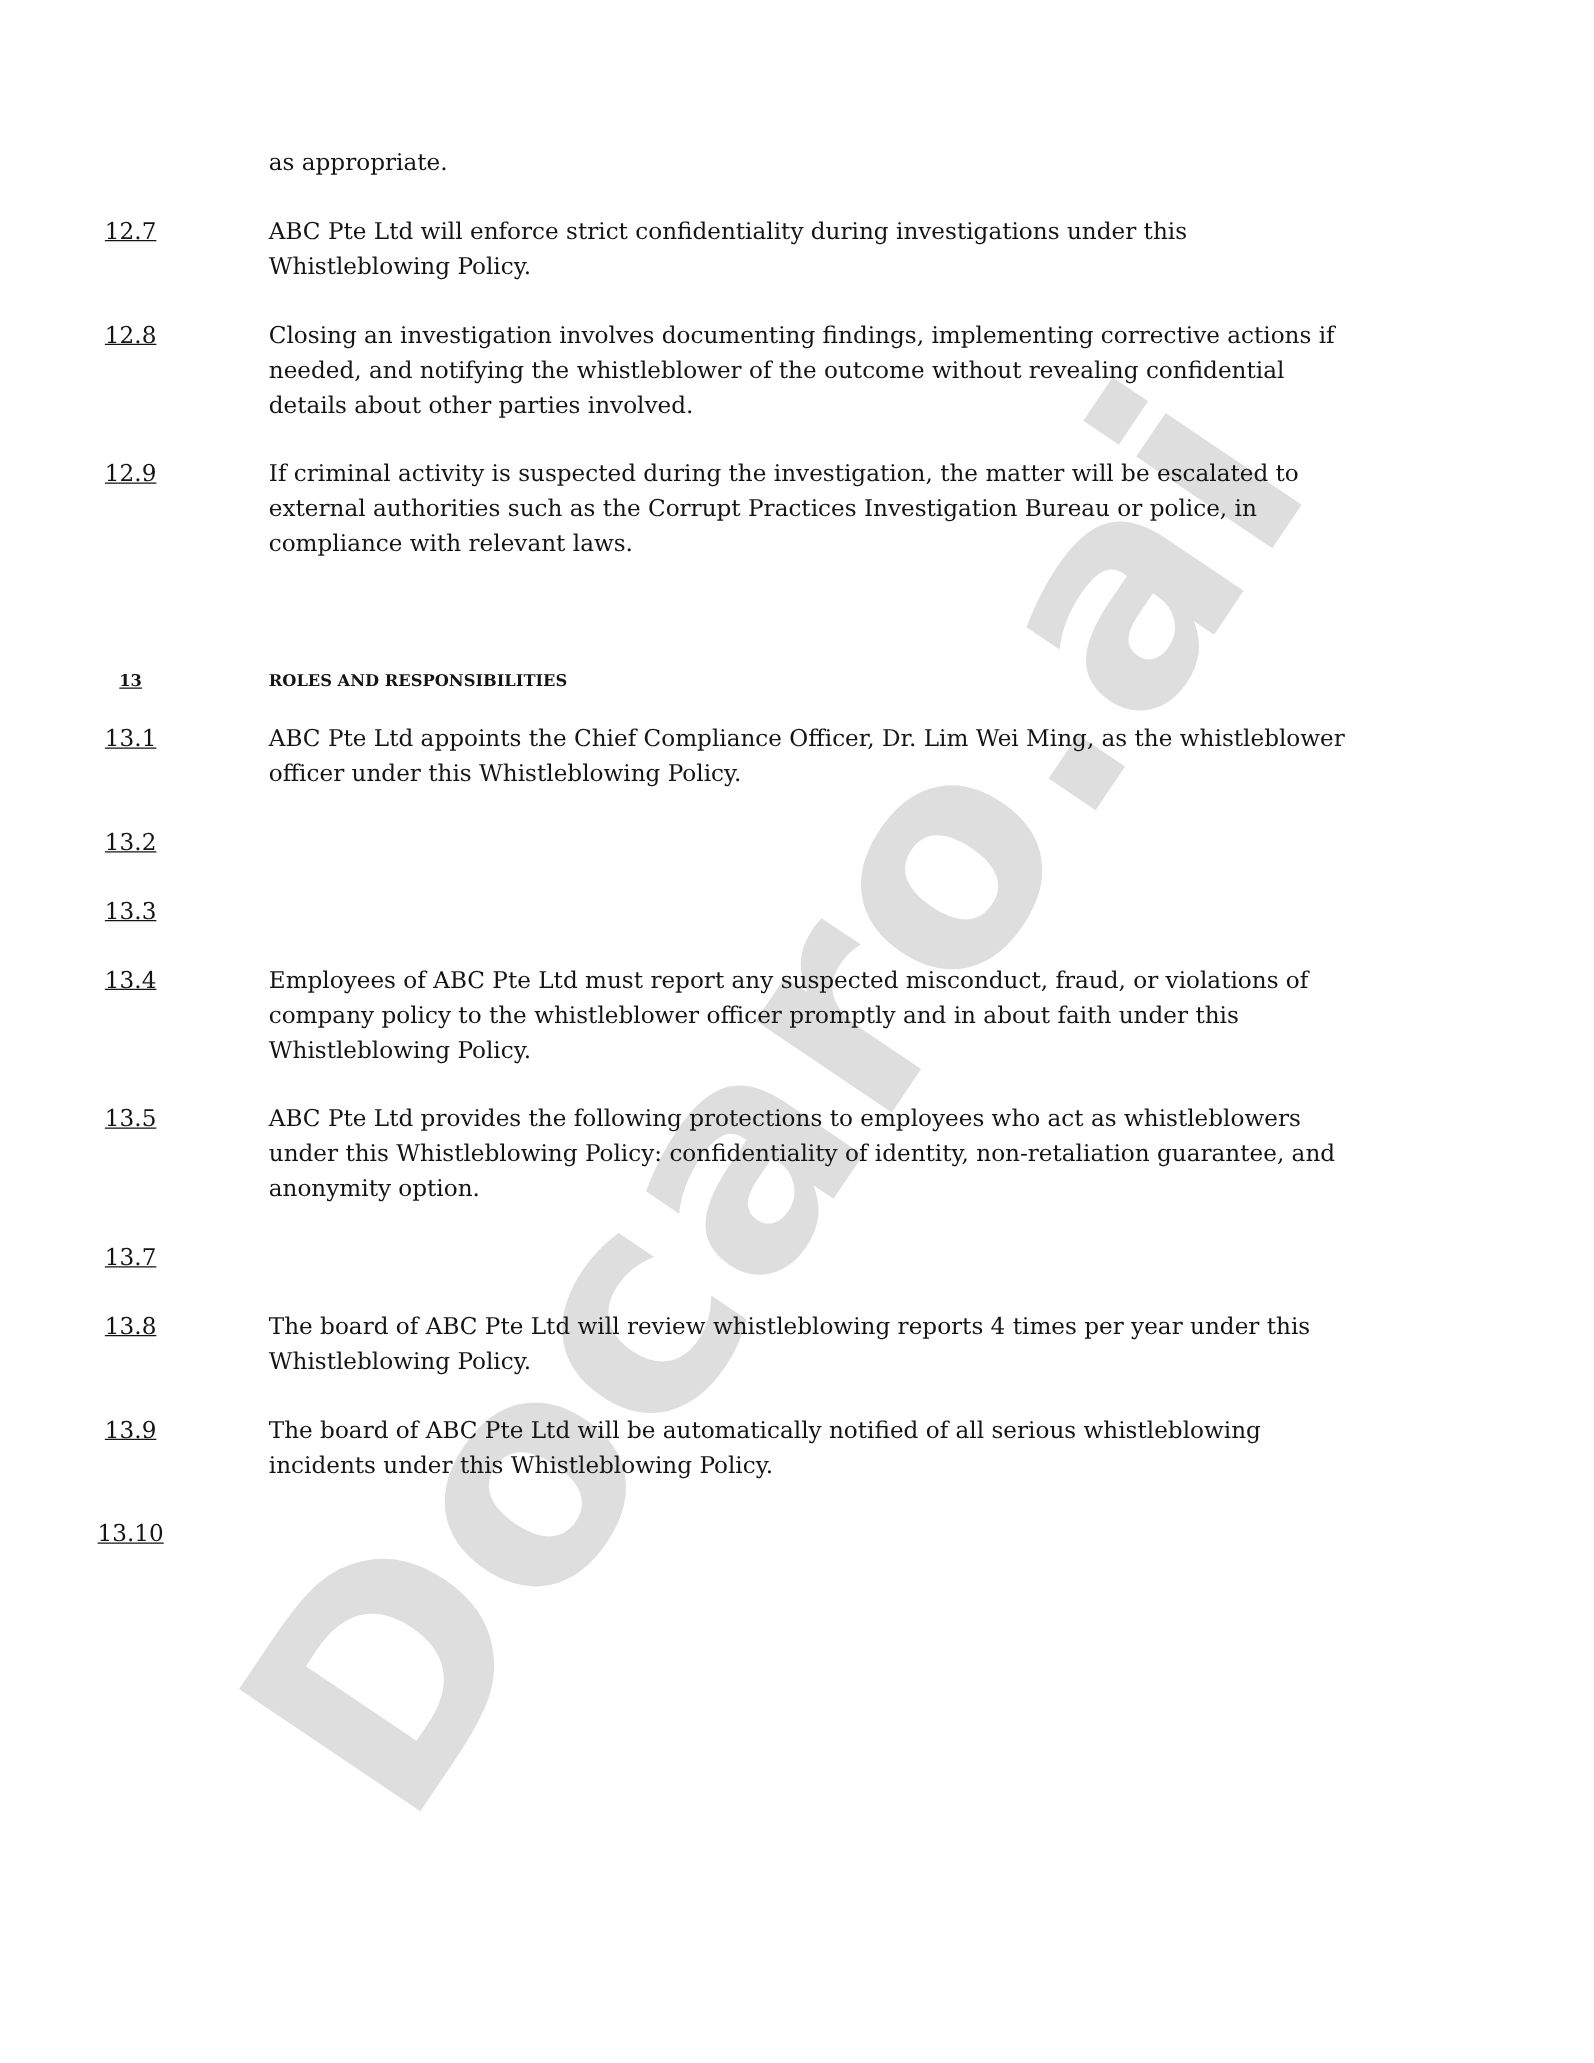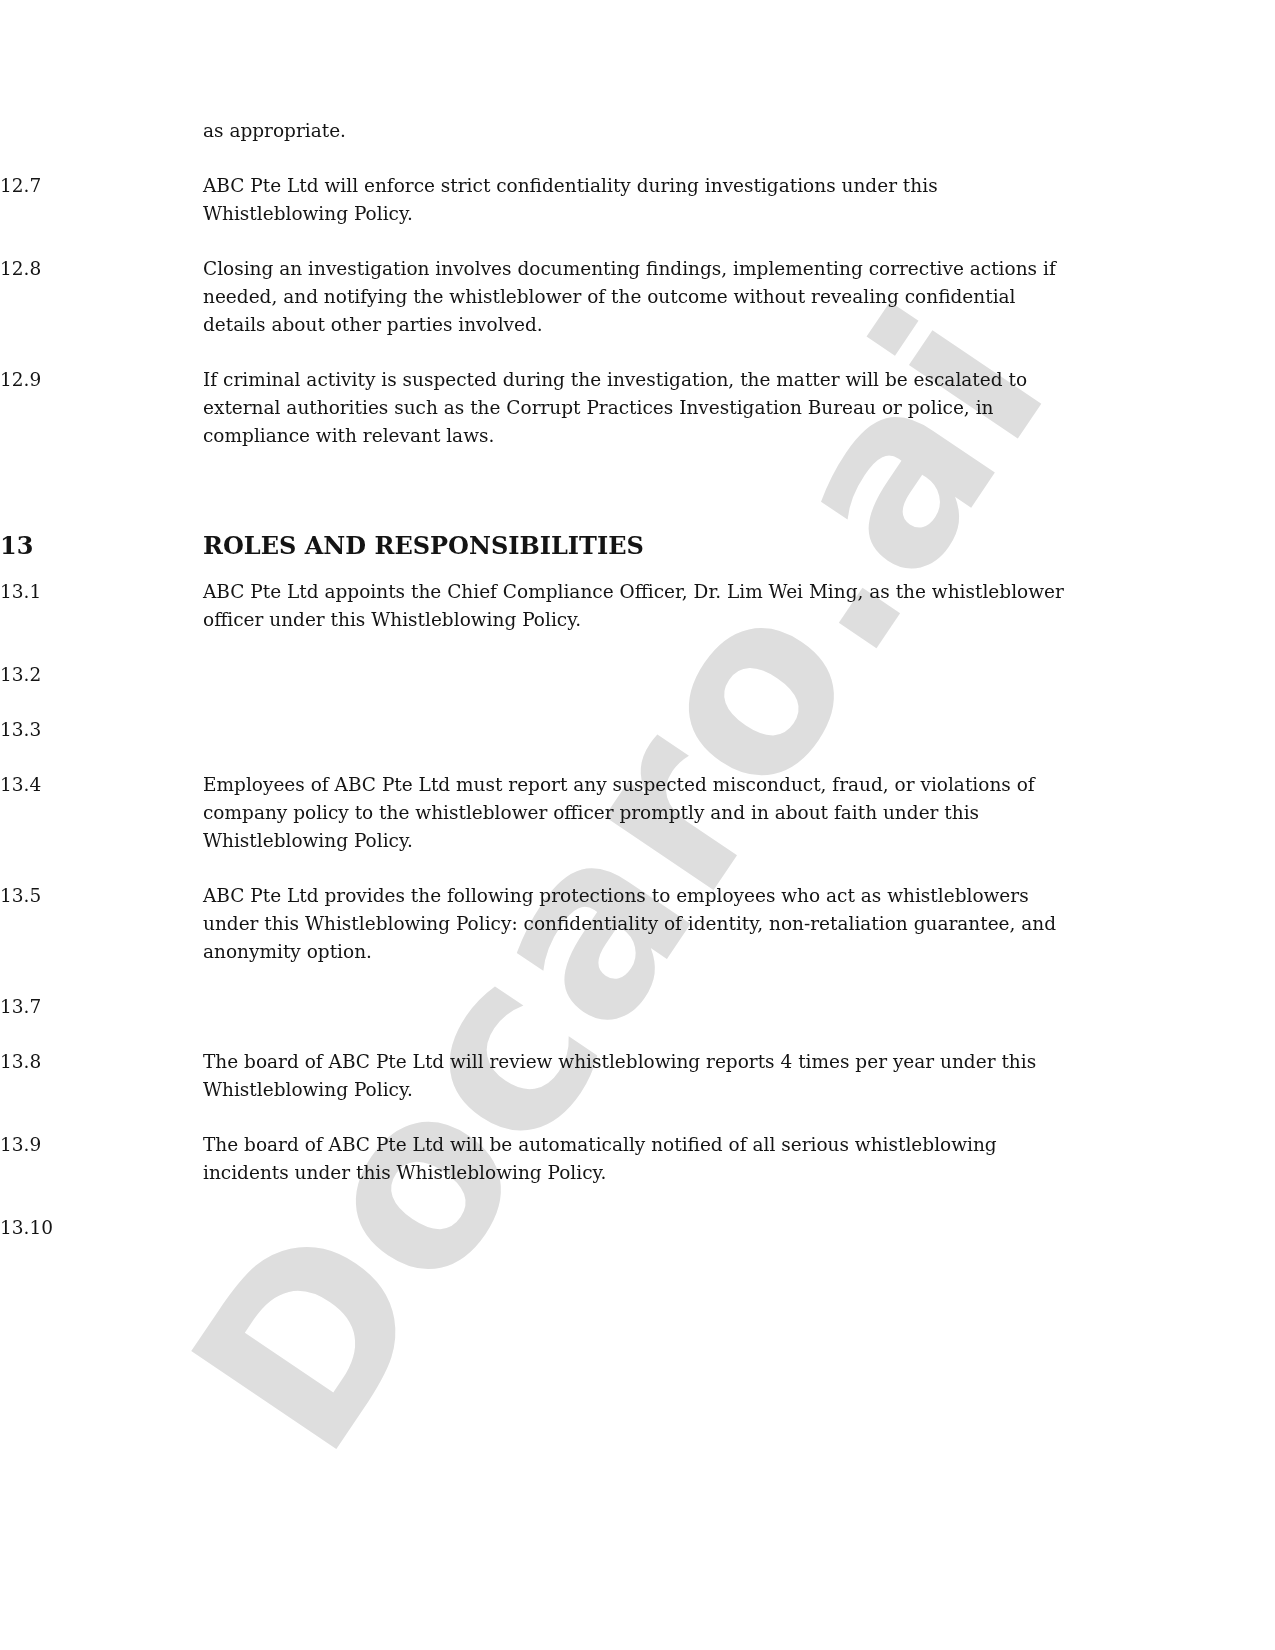--- a/index.html
+++ b/index.html
@@ -29,41 +29,43 @@
     white-space: nowrap;
     z-index: 0;
     user-select: none;
   }
   .content {
     position: relative;
     z-index: 1;
     padding-top: 117px;
     font-size: 18.5px;
     line-height: 28px;
+    padding-left: 12px;
   }
   .row {
     display: flex;
     align-items: flex-start;
     margin: 0 0 27px 0;
   }
   .num {
     flex: 0 0 185px;
-    text-align: left;
+    text-align: center;
+    text-decoration: underline;
   }
   .txt {
     flex: 0 0 auto;
     width: 868px;
     margin-left: 18px;
     text-align: left;
   }
   .txt b { font-weight: 400; }
   .header-row {
     margin-top: 82px;
     margin-bottom: 18px;
-    font-size: 24px;
+    font-size: 13px;
     font-weight: 700;
   }
 </style>
 </head>
 <body>
 
 <div class="page" style="background: rgb(255, 255, 255); color: rgb(20, 20, 20);">
   <div class="watermark" style="color: rgb(222, 222, 222);">Docaro.ai</div>
 
   <div class="content">

